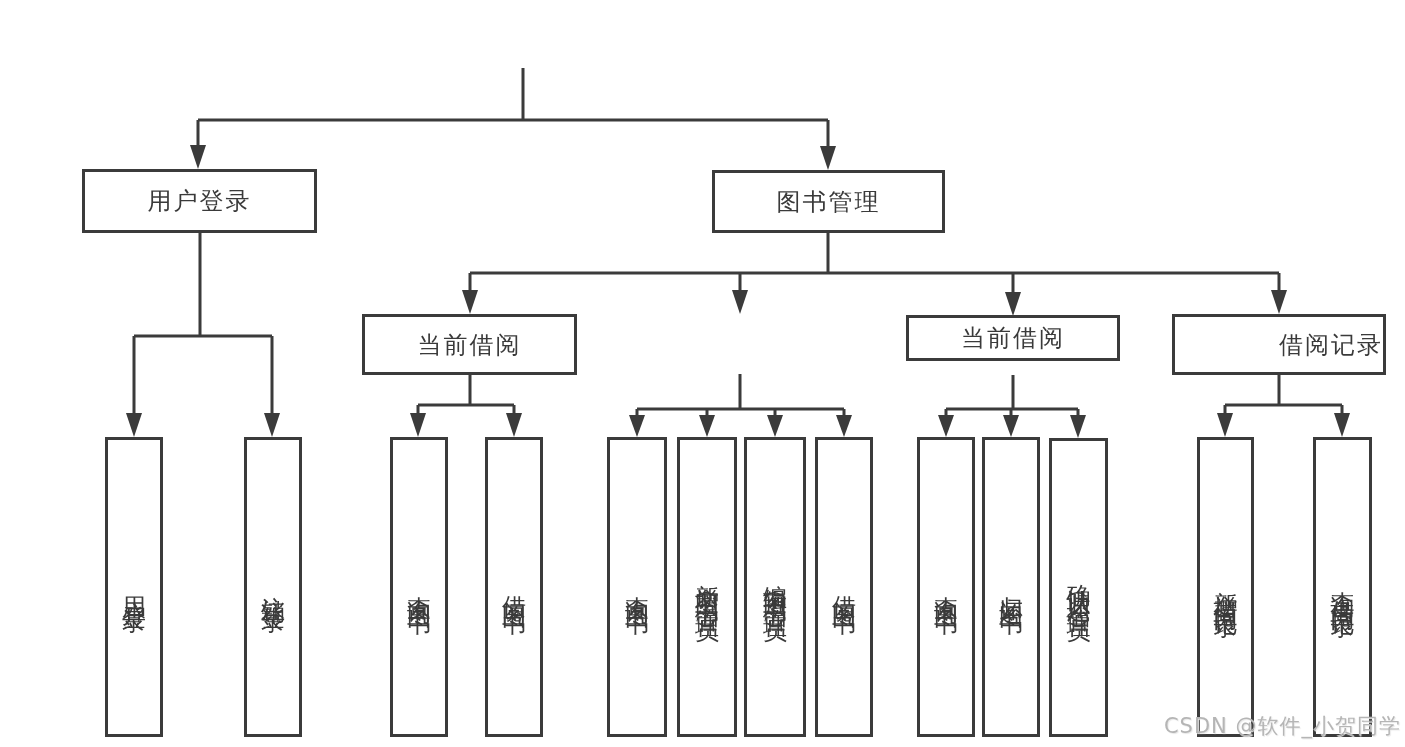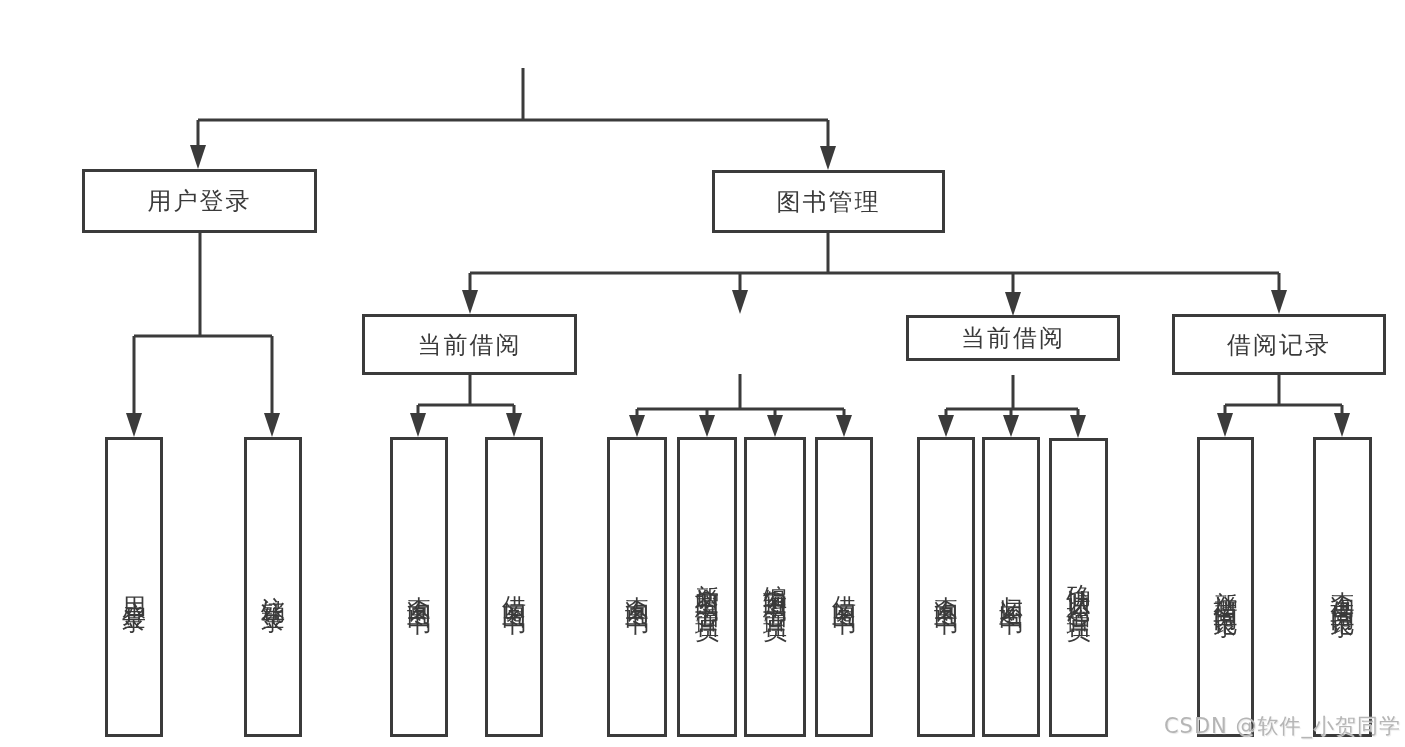--- a/index.html
+++ b/index.html
@@ -105,21 +105,21 @@
   <div class="box" style="left:712px; top:170px; width:233px; height:63px;">
     <span>图书管理</span>
   </div>
 
   <div class="box" style="left:362px; top:314px; width:215px; height:61px;">
     <span>当前借阅</span>
   </div>
   <div class="box" style="left:906px; top:315px; width:214px; height:46px;">
     <span>当前借阅</span>
   </div>
-  <div class="box" style="left:1172px; top:314px; width:214px; height:61px;">
+  <div class="box" style="left:1172px; top:314px; width:214px; height:61px;justify-content:flex-end;">
     <span>借阅记录</span>
   </div>
 
   <div class="vbox" style="left:105px; top:437px; width:58px; height:300px;">
     <span class="vtext">用户登录</span>
   </div>
   <div class="vbox" style="left:244px; top:437px; width:58px; height:300px;">
     <span class="vtext">注销登录</span>
   </div>
 

